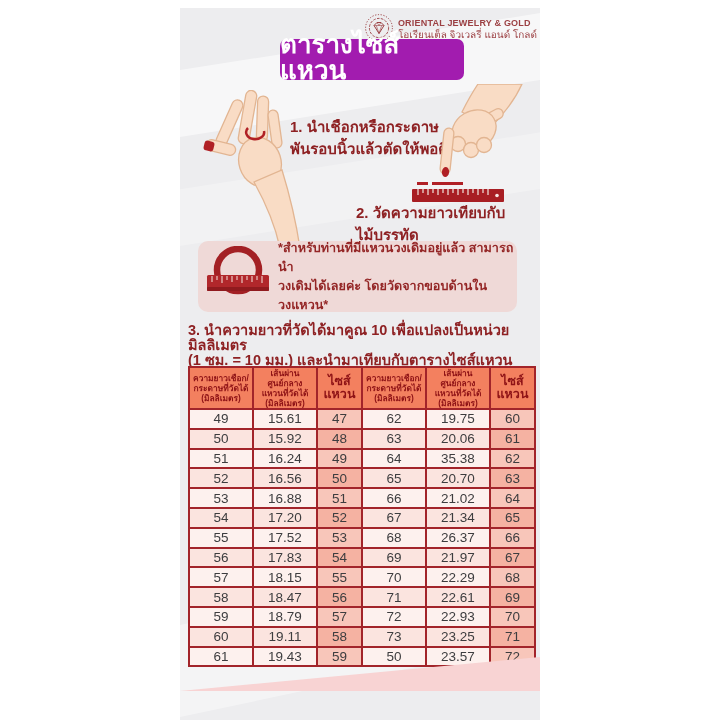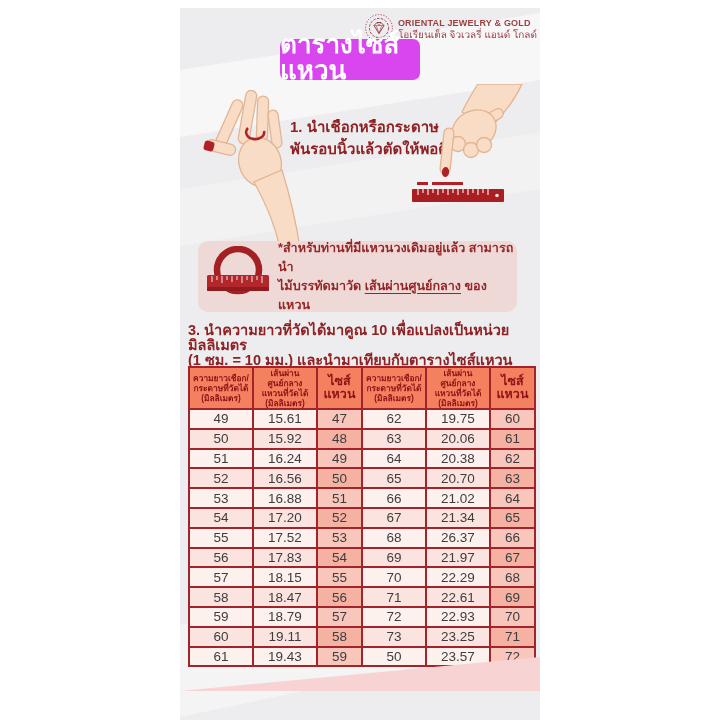--- a/index.html
+++ b/index.html
@@ -11,21 +11,21 @@
   .streak.b{left:-50px;top:150px;width:500px;height:56px;transform:rotate(-9deg);opacity:.5;}
   .streak.c{left:-80px;top:600px;width:330px;height:90px;transform:rotate(-12deg);opacity:.75;}
 
   
   .logo{position:absolute;top:5px;right:3px;display:flex;align-items:center;gap:4px;}
   .logo-text{display:flex;flex-direction:column;line-height:1.25;}
   .logo-en{font-size:9px;font-weight:bold;color:#9c4043;letter-spacing:.2px;}
   .logo-th{font-size:10px;color:#9c4043;}
 
   
-  .title-banner{position:absolute;left:100px;top:31px;width:140px;height:41px;background:#d946ef;border-radius:7px;
+  .title-banner{position:absolute;left:100px;top:31px;width:184px;height:41px;background:#a21caf;border-radius:7px;
     display:flex;flex-direction:column;align-items:center;justify-content:center;}
   .title-banner .txt{color:#ffffff;font-size:26px;font-weight:bold;line-height:26px;margin-top:-2px;}
   .title-underline{width:86%;height:2px;background:#ffffff;margin-top:3px;}
 
   
   .hand{position:absolute;}
   .hand-left{left:12px;top:82px;}
   .hand-right{left:238px;top:76px;}
   .step-text{position:absolute;color:#8e2123;font-weight:bold;font-size:15px;line-height:22px;}
   .step1{left:110px;top:108px;}
@@ -133,35 +133,37 @@
     </span>
     <div class="string-dash dash1"></div>
     <div class="string-dash dash2"></div>
     <span class="ruler">
       <svg width="92" height="13" viewBox="0 0 92 13">
         <rect width="92" height="13" rx="1" fill="#a81e23"></rect>
         <path d="M6,0 V6 M11,0 V4 M16,0 V6 M21,0 V4 M26,0 V6 M31,0 V4 M36,0 V6 M41,0 V4 M46,0 V6 M51,0 V4 M56,0 V6 M61,0 V4 M66,0 V6 M71,0 V4 M76,0 V6" stroke="#e8c9c4" stroke-width="1.4"></path>
         <circle cx="85" cy="6.5" r="1.8" fill="#f6e7e4"></circle>
       </svg>
     </span>
+    <div class="step-text step2">
+      <div>2. วัดความยาวเทียบกับไม้บรรทัด</div>
+      <div>หน่วยเป็นเซนติเมตร</div>
+    </div>
 
     <div class="note-box">
       <span class="note-icon">
         <svg width="64" height="58" viewBox="0 0 64 58">
           <circle cx="32" cy="24" r="21" fill="none" stroke="#a32024" stroke-width="6.5"></circle>
           <rect x="1" y="29" width="62" height="16" rx="1.5" fill="#b1272b"></rect>
           <rect x="1" y="41" width="62" height="4" rx="1" fill="#901a1e"></rect>
           <path d="M6,30 V36 M11,30 V34 M16,30 V37 M21,30 V34 M26,30 V36 M31,30 V34 M36,30 V37 M41,30 V34 M46,30 V36 M51,30 V34 M56,30 V37" stroke="#e5b9b4" stroke-width="1.3"></path>
         </svg>
       </span>
       <div class="note-text">
         <div><span>*สำหรับท่านที่มีแหวนวงเดิมอยู่แล้ว สามารถนำ</span></div>
-        <div>
-          <span>ไม้บรรทัดมาวัด </span><span class="hl">เส้นผ่านศูนย์กลาง</span><span> ของแหวน</span>
-        </div>
+        <div><span>วงเดิมได้เลยค่ะ โดยวัดจากขอบด้านในวงแหวน*</span></div>
       </div>
     </div>
 
     <div class="step3">
       <div>3. นำความยาวที่วัดได้มาคูณ 10 เพื่อแปลงเป็นหน่วยมิลลิเมตร</div>
       <div>(1 ซม. = 10 มม.) และนำมาเทียบกับตารางไซส์แหวน</div>
     </div>
 
     <table class="tbl-left">
         <thead>
@@ -253,21 +255,21 @@
             <td>19.75</td>
             <td>60</td>
           </tr>
           <tr>
             <td>63</td>
             <td>20.06</td>
             <td>61</td>
           </tr>
           <tr>
             <td>64</td>
-            <td>20.38</td>
+            <td>35.38</td>
             <td>62</td>
           </tr>
           <tr>
             <td>65</td>
             <td>20.70</td>
             <td>63</td>
           </tr>
           <tr>
             <td>66</td>
             <td>21.02</td>

